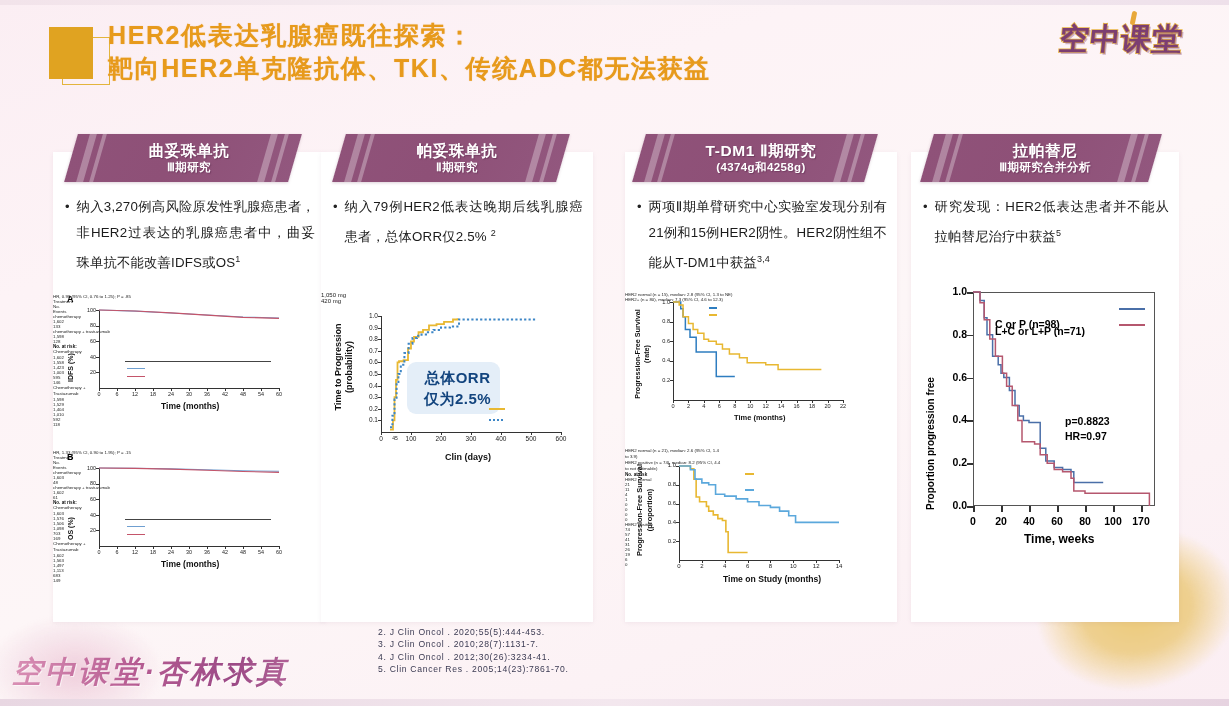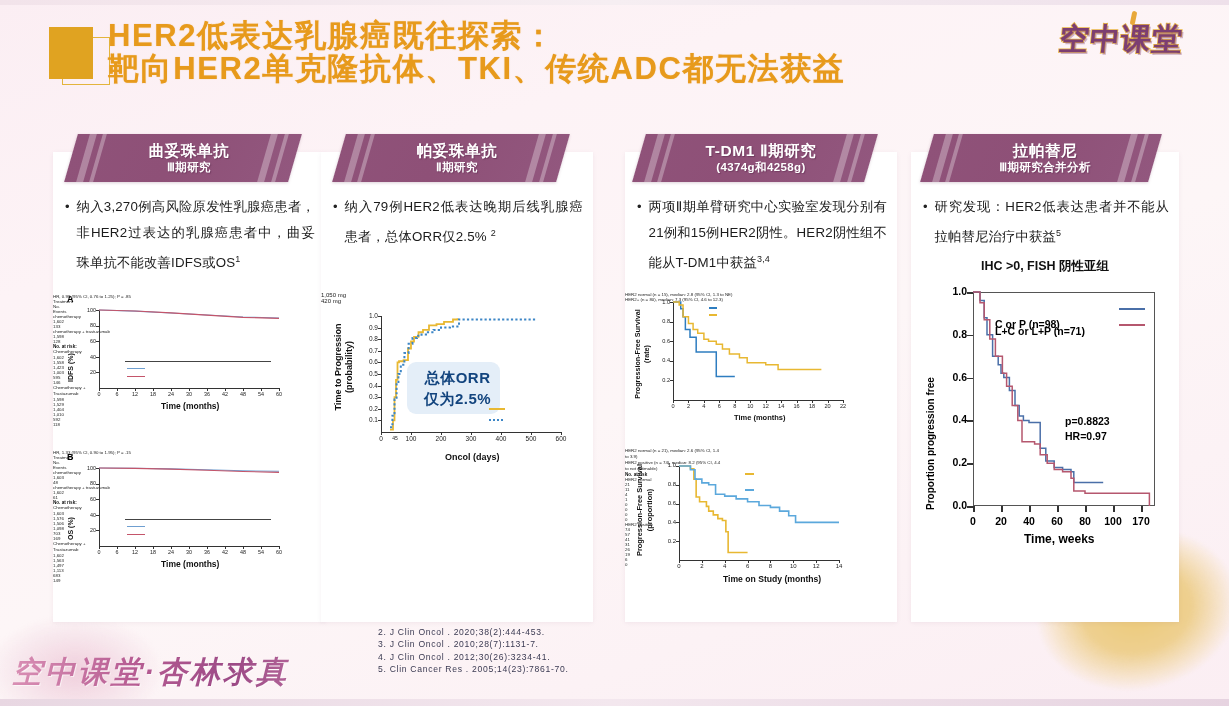--- a/index.html
+++ b/index.html
@@ -38,21 +38,21 @@
     background:radial-gradient(ellipse 110px 70px at 50% 50%, rgba(229,176,199,.55) 0%, rgba(236,200,216,.28) 55%, rgba(236,200,216,0) 80%);
     filter:blur(2px); }
 
   
   .header{ position:absolute; top:5px; left:0; width:1229px; height:92px; }
   .sq-back{ position:absolute; left:62px; top:32px; width:48px; height:48px;
     border:1.6px solid #e3b43c; background:transparent; }
   .sq-front{ position:absolute; left:49px; top:22px; width:44px; height:52px;
     background:#e0a321; }
   .title{ position:absolute; left:108px; top:14px; width:780px;
-    color:#e79a1c; font-weight:700; font-size:31px; line-height:33px;
+    color:#e79a1c; font-weight:700; font-size:25px; line-height:33px;
     letter-spacing:1.6px; white-space:pre-line;
     text-shadow:0 0 1px rgba(231,154,28,.5); }
 
   .logo{ position:absolute; right:22px; top:8px; width:172px; height:52px; }
   .logo-text{ font-size:30px; font-weight:700; letter-spacing:1px;
     color:#7c3e72;
     -webkit-text-stroke:1.6px #e8b548;
     paint-order:stroke fill;
     text-shadow:2px 2px 0 rgba(120,52,110,.35);
     line-height:52px; text-align:center;
@@ -362,21 +362,21 @@
         <div class="tick" style="left: 57px; top: 58.8px; width: 3px; height: 1px;"></div>
         <div class="ticklbl" style="left: 38px; top: 54.8px; width: 19px; text-align: right; font-size: 6.5px;">0.7</div>
         <div class="tick" style="left: 57px; top: 47.2px; width: 3px; height: 1px;"></div>
         <div class="ticklbl" style="left: 38px; top: 43.2px; width: 19px; text-align: right; font-size: 6.5px;">0.8</div>
         <div class="tick" style="left: 57px; top: 35.6px; width: 3px; height: 1px;"></div>
         <div class="ticklbl" style="left: 38px; top: 31.6px; width: 19px; text-align: right; font-size: 6.5px;">0.9</div>
         <div class="tick" style="left: 57px; top: 24px; width: 3px; height: 1px;"></div>
         <div class="ticklbl" style="left: 38px; top: 20px; width: 19px; text-align: right; font-size: 6.5px;">1.0</div>
         <div class="ticklbl" style="left: 66px; top: 143px; width: 16px; font-size: 5px;">45</div>
         <div class="axlbl vlabel" style="left: 12px; top: 138px; font-size: 9px; white-space: normal; width: 126px; line-height: 11px; text-align: center;">Time to Progression (probability)</div>
-        <div class="axlbl" style="left: 124px; top: 160px; font-size: 9px;">Oncol (days)</div>
+        <div class="axlbl" style="left: 124px; top: 160px; font-size: 9px;">Clin (days)</div>
         <svg width="272" height="300" style="position: absolute; left: 0px; top: 0px;">
           <path d="M69,137.68L72,137.68L72,128.4L73.5,128.4L73.5,105.2L75,105.2L75,87.8L76.5,87.8L76.5,70.4L78,70.4L78,69.24L82.5,69.24L82.5,68.08L87,68.08L87,56.480000000000004L90,56.480000000000004L90,49.519999999999996L93,49.519999999999996L93,44.88000000000001L97.5,44.88000000000001L97.5,40.239999999999995L102,40.239999999999995L102,37.92L108,37.92L108,33.28L115.5,33.28L115.5,32.11999999999999L123,32.11999999999999L123,29.80000000000001L132,29.80000000000001L132,27.480000000000004L136.5,27.480000000000004L136.5,26.320000000000007" fill="none" stroke="#e8b832" stroke-width="1.8"></path>
           <path d="M69,135.36L71.4,135.36L71.4,123.75999999999999L73.5,123.75999999999999L73.5,107.52L75.6,107.52L75.6,91.28L77.4,91.28L77.4,82L79.8,82L79.8,72.72L83.4,72.72L83.4,61.11999999999999L87.6,61.11999999999999L87.6,51.84L91.5,51.84L91.5,46.03999999999999L96,46.03999999999999L96,43.72L100.5,43.72L100.5,42.56L105,42.56L105,40.239999999999995L112.5,40.239999999999995L112.5,37.92L120,37.92L120,35.599999999999994L129,35.599999999999994L129,34.44L138,34.44L138,27.480000000000004L159,27.480000000000004L159,27.480000000000004L180,27.480000000000004L180,27.480000000000004L201,27.480000000000004L201,27.480000000000004L216,27.480000000000004L216,27.480000000000004" fill="none" stroke="#3d86c6" stroke-width="2" stroke-dasharray="2.2,2.2"></path>
         </svg>
         <div class="callout" style="left: 86px; top: 70px; padding-left: 17px;">
           <div>总体ORR</div>
           <div>仅为2.5%</div>
         </div>
         <div class="legline" style="left: 168px; top: 116px; width: 16px; background: rgb(232, 184, 50); height: 2px;"></div>
         <div class="tiny" style="left: 187px; top: 112px; font-size: 6px;">1,050 mg</div>
@@ -518,21 +518,20 @@
     </div>
     <div class="banner-txt">
       <div class="banner-t1">拉帕替尼</div>
       <div class="banner-t2">Ⅲ期研究合并分析</div>
     </div>
     <div class="bullet">
       <span class="dot">•</span>
       <span class="txt"><span>研究发现：HER2低表达患者并不能从拉帕替尼治疗中获益</span><sup>5</sup></span>
     </div>
     <div class="chart" id="chartLap" style="left:0;top:100px;width:268px;height:340px;">
-        <div class="p4title" style="left: 0px; top: 6px;">IHC &gt;0, FISH 阴性亚组</div>
         <div class="p4box" style="left: 62px; top: 40px; width: 182px; height: 214px;"></div>
         <div class="tick" style="left: 56px; top: 254px; width: 6px; height: 1.6px; background: rgb(51, 51, 51);"></div>
         <div class="p4tick" style="left: 20px; top: 247px; width: 36px; text-align: right;">0.0</div>
         <div class="tick" style="left: 56px; top: 211.2px; width: 6px; height: 1.6px; background: rgb(51, 51, 51);"></div>
         <div class="p4tick" style="left: 20px; top: 204.2px; width: 36px; text-align: right;">0.2</div>
         <div class="tick" style="left: 56px; top: 168.4px; width: 6px; height: 1.6px; background: rgb(51, 51, 51);"></div>
         <div class="p4tick" style="left: 20px; top: 161.4px; width: 36px; text-align: right;">0.4</div>
         <div class="tick" style="left: 56px; top: 125.6px; width: 6px; height: 1.6px; background: rgb(51, 51, 51);"></div>
         <div class="p4tick" style="left: 20px; top: 118.6px; width: 36px; text-align: right;">0.6</div>
         <div class="tick" style="left: 56px; top: 82.8px; width: 6px; height: 1.6px; background: rgb(51, 51, 51);"></div>
@@ -564,20 +563,20 @@
         <div class="p4leg" style="left: 84px; top: 64px;">C or P (n=98)</div>
         <div class="legline" style="left: 208px; top: 72px; width: 26px; height: 2px; background: rgb(181, 87, 110);"></div>
         <div class="p4stat" style="left: 154px; top: 162px;">
           <div>p=0.8823</div>
           <div>HR=0.97</div>
         </div>
       </div>
   </div>
 
   <div class="refs">
-      <div>2. J Clin Oncol . 2020;38(2):444-453.</div>
+      <div>2. J Clin Oncol . 2020;55(5):444-453.</div>
       <div>3. J Clin Oncol . 2010;28(7):1131-7.</div>
       <div>4. J Clin Oncol . 2012;30(26):3234-41.</div>
       <div>5. Clin Cancer Res . 2005;14(23):7861-70.</div>
     </div>
   <div class="brand">空中课堂·杏林求真</div>
   <div class="bottombar"></div>
 </div>
 
 </body></html>

